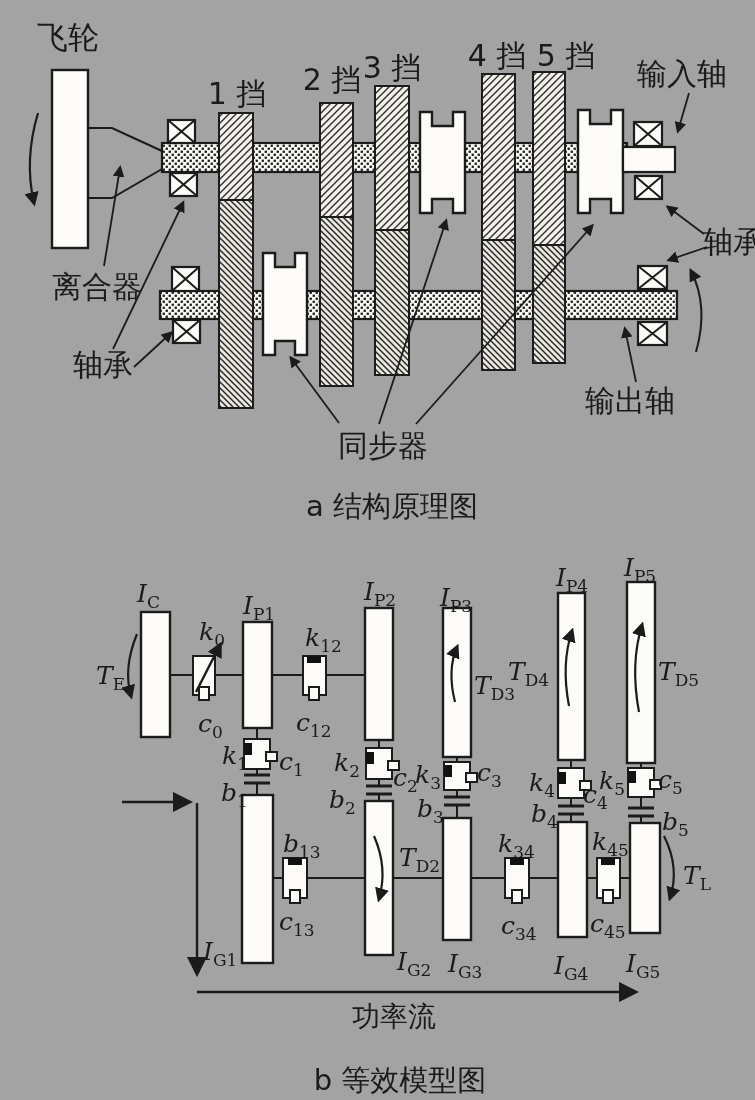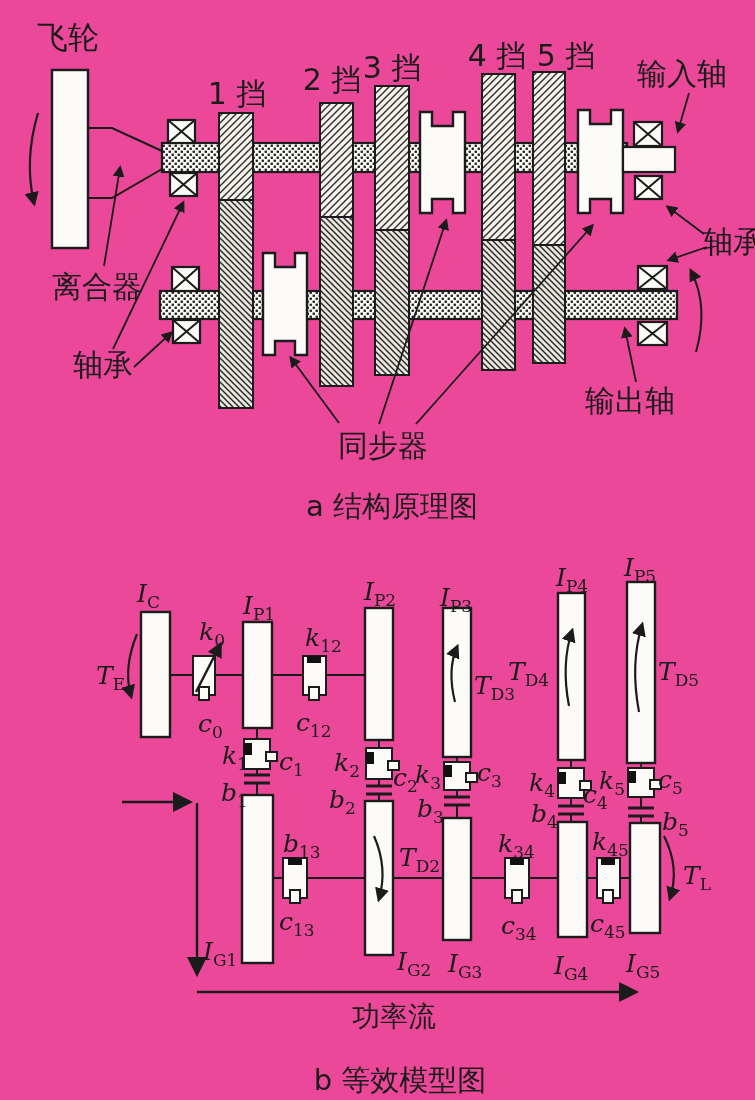--- a/index.html
+++ b/index.html
@@ -1,16 +1,16 @@
 <!DOCTYPE html>
 <html><head>
 <meta charset="utf-8">
 <style>
   html,body{margin:0;padding:0;background:#e8e8e8;}
-  .page{width:755px;height:1100px;background:#ec4899;position:relative;margin:0 auto;overflow:hidden;
+  .page{width:755px;height:1100px;background:#a3a3a3;position:relative;margin:0 auto;overflow:hidden;
         font-family:"DejaVu Sans", sans-serif;}
   svg{display:block;}
   .cjk{font-family:"DejaVu Sans","Liberation Sans",sans-serif;fill:#1b1b1b;}
   .vm{font-family:"DejaVu Serif","Liberation Serif",serif;font-style:italic;font-size:25px;fill:#1b1b1b;}
   .vs{font-family:"DejaVu Serif","Liberation Serif",serif;font-style:normal;font-size:17px;fill:#1b1b1b;}
   .ln{stroke:#1b1b1b;fill:none;}
   .box{fill:#fcfbf8;stroke:#1b1b1b;}
 </style>
 </head>
 <body>

